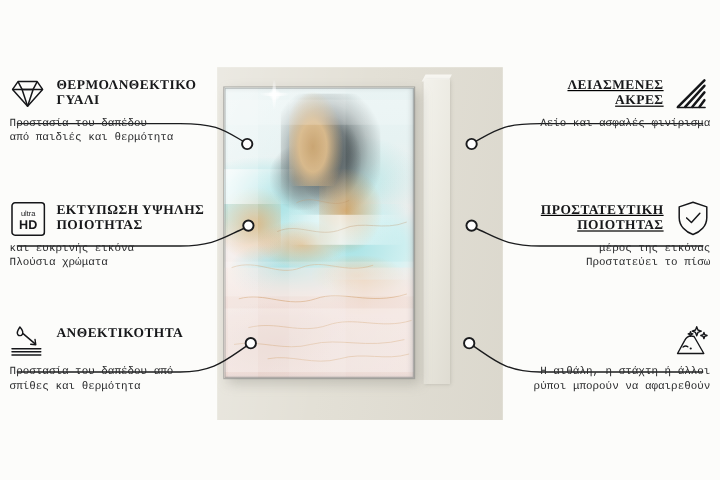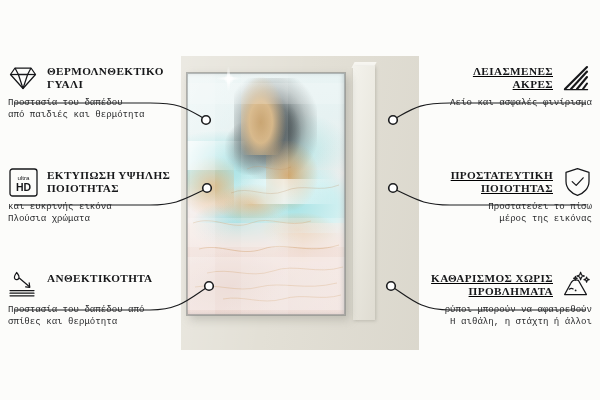--- a/index.html
+++ b/index.html
@@ -324,41 +324,37 @@
           <path d="M13.5 1.6 L25 5.4 V14.2 C25 21.4, 19.6 26.4, 13.5 28.4 C7.4 26.4, 2 21.4, 2 14.2 V5.4 Z"></path>
           <path d="M8.2 14.6 L12.2 18.4 L19.2 10.8"></path>
         </svg>
       </div>
       <div class="title">
         <span>ΠΡΟΣΤΑΤΕΥΤΙΚΗ</span><br>
         <span>ΠΟΙΟΤΗΤΑΣ</span>
       </div>
     </div>
     <div class="desc">
+      <span>μέρος της εικόνας</span>
       <span>Προστατεύει το πίσω</span>
-      <span>μέρος της εικόνας</span>
     </div>
   </div>
 
   <div class="feat right" style="top:271px;">
     <div class="head">
       <div class="ico">
         <svg width="30" height="28" viewBox="0 0 30 28" fill="none" stroke="#16171a" stroke-width="1.15" stroke-linecap="round" stroke-linejoin="round">
           <path d="M8.6 12.6 C10.2 9.4, 13.4 8.4, 16.4 9.4 L24.5 23.6 H2.6 Z"></path>
           <path d="M7.2 18.2 C8.6 17.1, 10.0 17.1, 11.2 18.0"></path>
           <circle cx="13.6" cy="19.4" r="0.9" fill="#16171a" stroke="none"></circle>
           <path d="M18.6 1.2 L19.6 4.0 L22.4 5.0 L19.6 6.0 L18.6 8.8 L17.6 6.0 L14.8 5.0 L17.6 4.0 Z" fill="none"></path>
           <path d="M24.6 6.0 L25.3 7.9 L27.2 8.6 L25.3 9.3 L24.6 11.2 L23.9 9.3 L22.0 8.6 L23.9 7.9 Z" fill="none"></path>
           <path d="M13.4 5.4 L13.9 6.8 L15.3 7.3 L13.9 7.8 L13.4 9.2 L12.9 7.8 L11.5 7.3 L12.9 6.8 Z" fill="none"></path>
         </svg>
       </div>
-      <div class="title">
-        <span>ΚΑΘΑΡΙΣΜΟΣ ΧΩΡΙΣ</span><br>
-        <span>ΠΡΟΒΛΗΜΑΤΑ</span>
-      </div>
-    </div>
-    <div class="desc">
+    </div>
+    <div class="desc">
+      <span>Η αιθάλη, η στάχτη ή άλλοι</span>
       <span>ρύποι μπορούν να αφαιρεθούν</span>
-      <span>Η αιθάλη, η στάχτη ή άλλοι</span>
     </div>
   </div>
 
 </div>
 
 </body></html>

